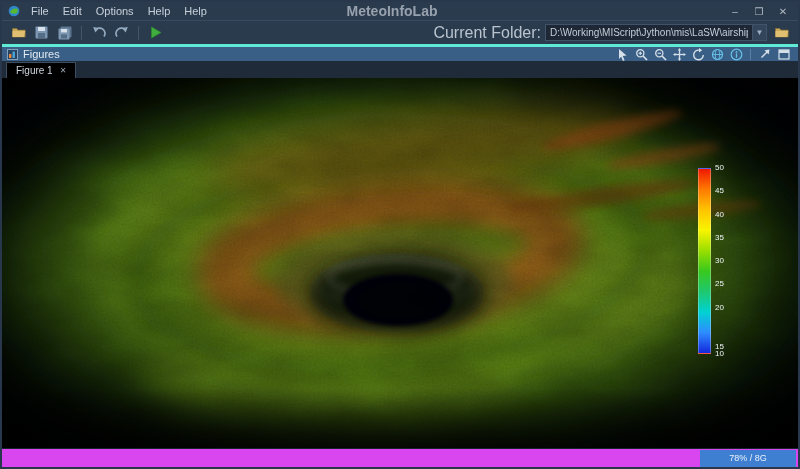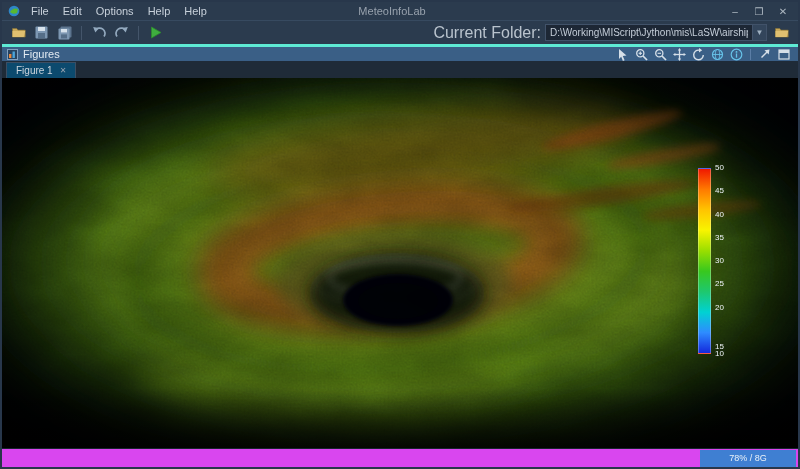--- a/index.html
+++ b/index.html
@@ -6,22 +6,22 @@
   html,body { width:800px; height:469px; overflow:hidden; background:#10151c;
               font-family:"Liberation Sans", sans-serif; }
   .window { width:800px; height:469px; display:flex; flex-direction:column;
             background:#0a0e14; border:2px solid #28374b; }
 
   
   .titlebar { height:18px; background:#2b3b4e; display:flex; align-items:center;
               padding:0 4px; position:relative; flex:0 0 auto; }
   .titlebar .logo { width:12px; height:12px; margin:0 4px 0 2px; }
   .menu-item { font-size:11px; color:#c7d0da; padding:0 7px; line-height:18px; cursor:default; }
-  .win-title { position:absolute; left:0; right:16px; text-align:center; font-size:11px;
-               color:#97a1ad; pointer-events:none; }
+  .win-title { position:absolute; left:0; right:16px; text-align:center; font-size:14px;
+               color:#97a1ad; pointer-events:none;font-weight:bold; }
   .win-controls { margin-left:auto; display:flex; gap:2px; z-index:2; }
   .win-btn { width:22px; height:16px; display:flex; align-items:center; justify-content:center;
              color:#aeb8c2; font-size:10px; }
 
   
   .toolbar { height:24px; background:#2b3b4e; border-top:1px solid #374a60;
              display:flex; align-items:center; padding:0 6px; gap:2px; flex:0 0 auto; }
   .tool-btn { width:21px; height:19px; display:flex; align-items:center; justify-content:center;
               border-radius:2px; }
   .tsep { width:1px; height:14px; background:#44556a; margin:0 4px; }
@@ -36,21 +36,21 @@
   .fig-header { height:17px; background:#3a5f86; display:flex; align-items:center;
                 padding:0 5px; flex:0 0 auto; border-top:3px solid #5eead4; }
   .fig-header .ptitle { font-size:11px; color:#e2eaf2; margin-left:5px; }
   .fig-tools { margin-left:auto; display:flex; align-items:center; gap:1px; }
   .ftool { width:18px; height:15px; display:flex; align-items:center; justify-content:center; border-radius:2px; }
   .fsep { width:1px; height:11px; background:#5b7ea6; margin:0 4px; }
 
   
   .tabbar { height:17px; background:#1f2b38; display:flex; align-items:flex-end;
             padding-left:4px; flex:0 0 auto; }
-  .tab { height:16px; background:#0c4a6e; border:1px solid #3c4e63; border-bottom:none;
+  .tab { height:16px; background:#000000; border:1px solid #3c4e63; border-bottom:none;
          display:flex; align-items:center; gap:7px; padding:0 9px; font-size:10px; color:#cdd5dd; }
   .tab-close { color:#97a3b0; font-size:8px; line-height:1; }
 
   
   .figure-area { flex:1 1 auto; position:relative; background:#7f1d1d; overflow:hidden; }
   .figure-area svg.render { position:absolute; inset:0; width:100%; height:100%; display:block; }
 
   .colorbar { position:absolute; right:64px; top:90px; width:36px; height:186px; }
   .colorbar .grad { position:absolute; left:0; top:0; width:13px; height:186px;
                     border:1px solid rgba(255,255,255,.28); }

